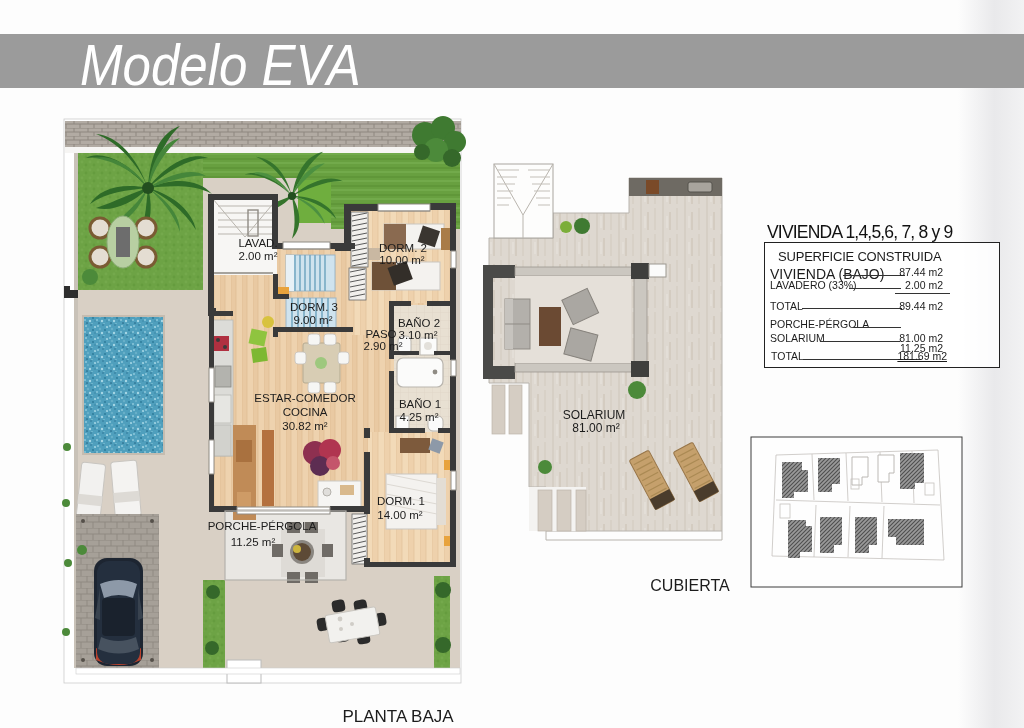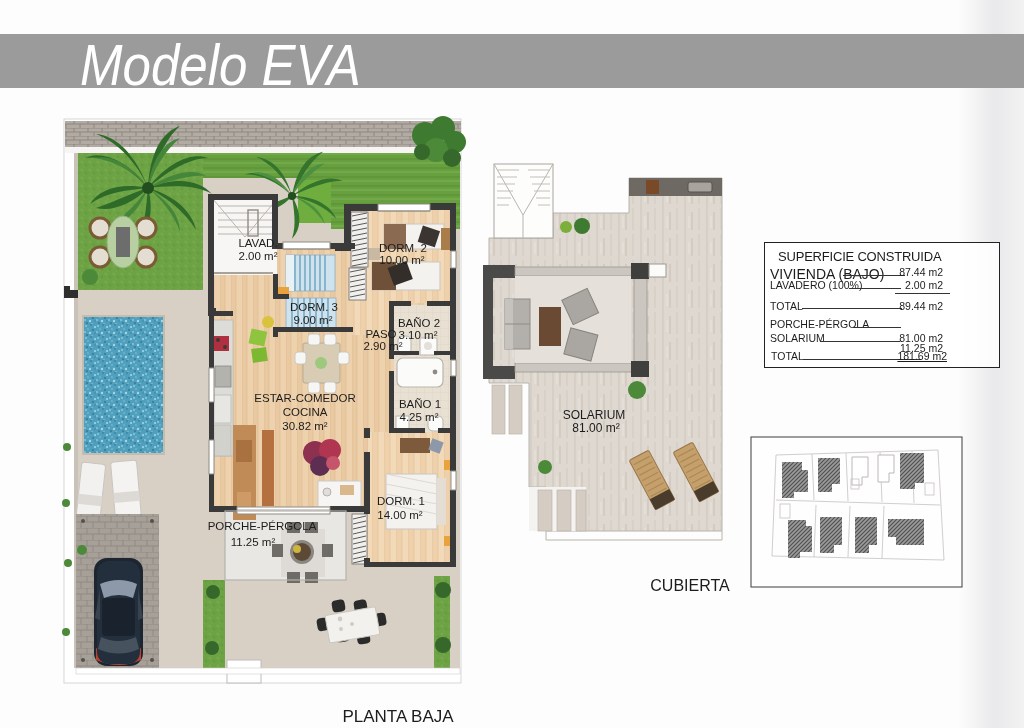--- a/index.html
+++ b/index.html
@@ -552,30 +552,31 @@
 <path d="M888,519 h36 v26 h-28 v-8 h-8 Z" fill="url(#hatch)"></path>
 
 <g fill="none" stroke="#c5c2be" stroke-width="0.8">
 <rect x="780" y="504" width="10" height="14"></rect>
 <rect x="851" y="479" width="8" height="10"></rect>
 <rect x="925" y="483" width="9" height="12"></rect>
 </g>
 </g>
 </svg>
 
+<div class="t" style="left:767px;top:222px;font-size:17.5px;letter-spacing:-0.8px;color:#111;">VIVIENDA 1,4,5,6, 7, 8 y 9</div>
 
 <div style="position:absolute;left:764px;top:242px;width:188px;height:124px;border:1.4px solid #222;background:rgba(255,255,255,0.85);padding-left:46px;">
 
 <div class="t" style="left:13px;top:6px;font-size:13px;letter-spacing:-0.2px;">SUPERFICIE CONSTRUIDA</div>
 
 <div class="t" style="left:5px;top:23px;font-size:14px;">VIVIENDA (BAJO)</div>
 <div style="position:absolute;left:78px;top:32px;width:62px;border-bottom:1px solid #333;"></div>
 <div class="t" style="left:0;top:23px;font-size:10.5px;width:178px;text-align:right;">87.44 m2</div>
 
-<div class="t" style="left:5px;top:36px;font-size:10.5px;">LAVADERO (100%)</div>
+<div class="t" style="left:5px;top:36px;font-size:10.5px;">LAVADERO (33%)</div>
 <div style="position:absolute;left:84px;top:45px;width:52px;border-bottom:1px solid #333;"></div>
 <div class="t" style="left:0;top:36px;font-size:10.5px;width:178px;text-align:right;">2.00 m2</div>
 
 <div style="position:absolute;left:130px;top:50px;width:55px;border-bottom:1px solid #333;"></div>
 
 <div class="t" style="left:5px;top:57px;font-size:10.5px;">TOTAL</div>
 <div style="position:absolute;left:37px;top:65px;width:100px;border-bottom:1px solid #333;"></div>
 <div class="t" style="left:0;top:57px;font-size:10.5px;width:178px;text-align:right;">89.44 m2</div>
 
 <div class="t" style="left:5px;top:75px;font-size:10.5px;">PORCHE-PÉRGOLA</div>

